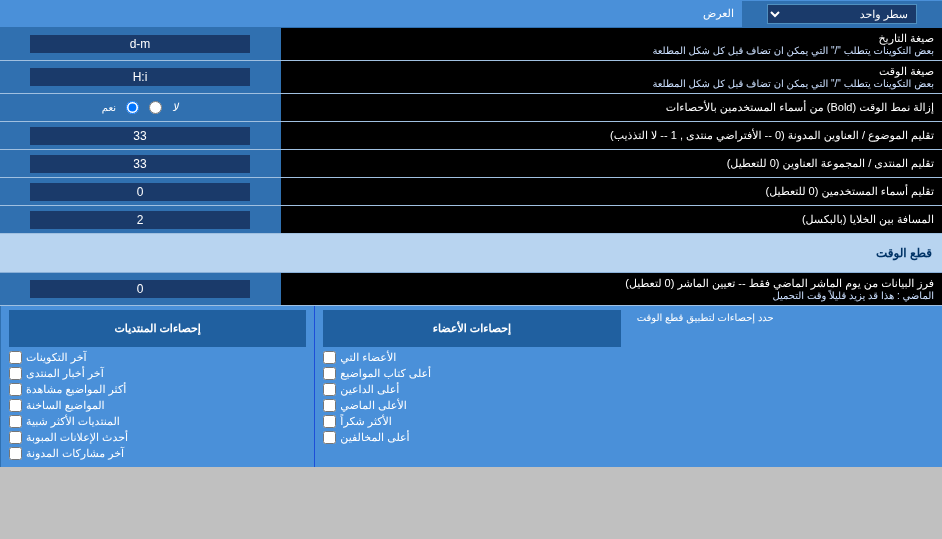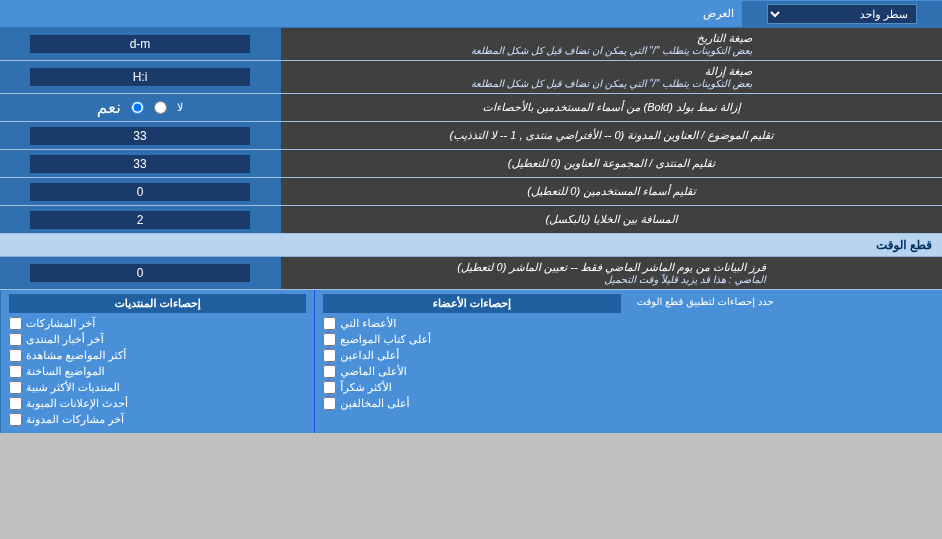--- a/index.html
+++ b/index.html
@@ -14,30 +14,29 @@
       background: #fff;
     }
     .row {
       display: flex;
       align-items: stretch;
       border-bottom: 1px solid #a0c0e0;
       min-height: 28px;
     }
     .row-label {
       flex: 1;
-      background: #404040;
+      background: #000000;
       color: #fff;
       padding: 4px 8px;
       display: flex;
       align-items: center;
-      justify-content: center;
+      justify-content: flex-start;
       text-align: right;
       font-size: 11px;
       border-left: 1px solid #3070b0;
-      font-style: italic;
     }
     .row-label small {
       font-size: 10px;
       display: block;
       color: #cce0ff;
     }
     .row-input {
       width: 280px;
       background: #3070b0;
       display: flex;
@@ -51,42 +50,42 @@
       border: none;
       padding: 2px 6px;
       width: 220px;
       text-align: center;
       font-size: 12px;
     }
     .section-header {
       background: #b8d4f0;
       color: #003366;
       font-weight: bold;
-      padding: 4px 10px;
+      padding: 12px 10px;
       text-align: right;
       border-bottom: 1px solid #8ab0d8;
       font-size: 12px;
     }
     .stats-columns {
       display: flex;
       background: #4a90d9;
     }
     .stats-col {
       flex: 1;
       padding: 4px 8px;
       border-left: 1px solid #1d4ed8;
     }
     .stats-col:last-child { border-left: none; }
     .stats-col-header {
       background: #2060a0;
       color: #fff;
       text-align: center;
       font-weight: bold;
       font-size: 11px;
-      padding: 3px;
+      padding: 12px;
       margin-bottom: 4px;
     }
     .stats-item {
       display: flex;
       align-items: center;
       gap: 4px;
       color: #fff;
       font-size: 11px;
       margin-bottom: 3px;
       justify-content: flex-end;
@@ -158,36 +157,36 @@
       </div>
     </div>
     <div class="row-input">
       <input type="text" value="d-m" style="">
     </div>
   </div>
 
   <div class="row">
     <div class="row-label">
       <div>
-        <div>صيغة إزالة</div>
+        <div>صيغة الوقت</div>
         <small>بعض التكوينات يتطلب "/" التي يمكن ان تضاف قبل كل شكل المطلعة</small>
       </div>
     </div>
     <div class="row-input">
       <input type="text" value="H:i" style="">
     </div>
   </div>
 
   <div class="row">
-    <div class="row-label">إزالة نمط بولد (Bold) من أسماء المستخدمين بالأحصاءات</div>
+    <div class="row-label">إزالة نمط الوقت (Bold) من أسماء المستخدمين بالأحصاءات</div>
     <div class="row-input-radio">
-      <label style="color:#fff;font-size:11px;">لا</label>
+      <label style="color:#fff;font-size:11px;font-style:italic;">لا</label>
       <input type="radio" name="bold" value="no" style="">
       <input type="radio" name="bold" value="yes" checked="" style="">
-      <label style="color:#fff;font-size:17px;text-align:center;">نعم</label>
+      <label style="color:#fff;font-size:10px;text-align:center;">نعم</label>
     </div>
   </div>
 
   <div class="row">
     <div class="row-label">تقليم الموضوع / العناوين المدونة (0 -- الأفتراضي منتدى , 1 -- لا التذذيب)</div>
     <div class="row-input">
       <input type="text" value="33" style="">
     </div>
   </div>
 
@@ -258,21 +257,21 @@
       </div>
       <div class="stats-item">
         <span>أعلى المخالفين</span>
         <input type="checkbox" style="">
       </div>
     </div>
 
     <div class="stats-col" style="background:#4a90d9;border-left:1px solid #3070b0;">
       <div class="stats-col-header">إحصاءات المنتديات</div>
       <div class="stats-item">
-        <span>آخر المشاركات</span>
+        <span>آخر التكوينات</span>
         <input type="checkbox" style="">
       </div>
       <div class="stats-item">
         <span>آخر أخبار المنتدى</span>
         <input type="checkbox" style="">
       </div>
       <div class="stats-item">
         <span>أكثر المواضيع مشاهدة</span>
         <input type="checkbox" style="">
       </div>

